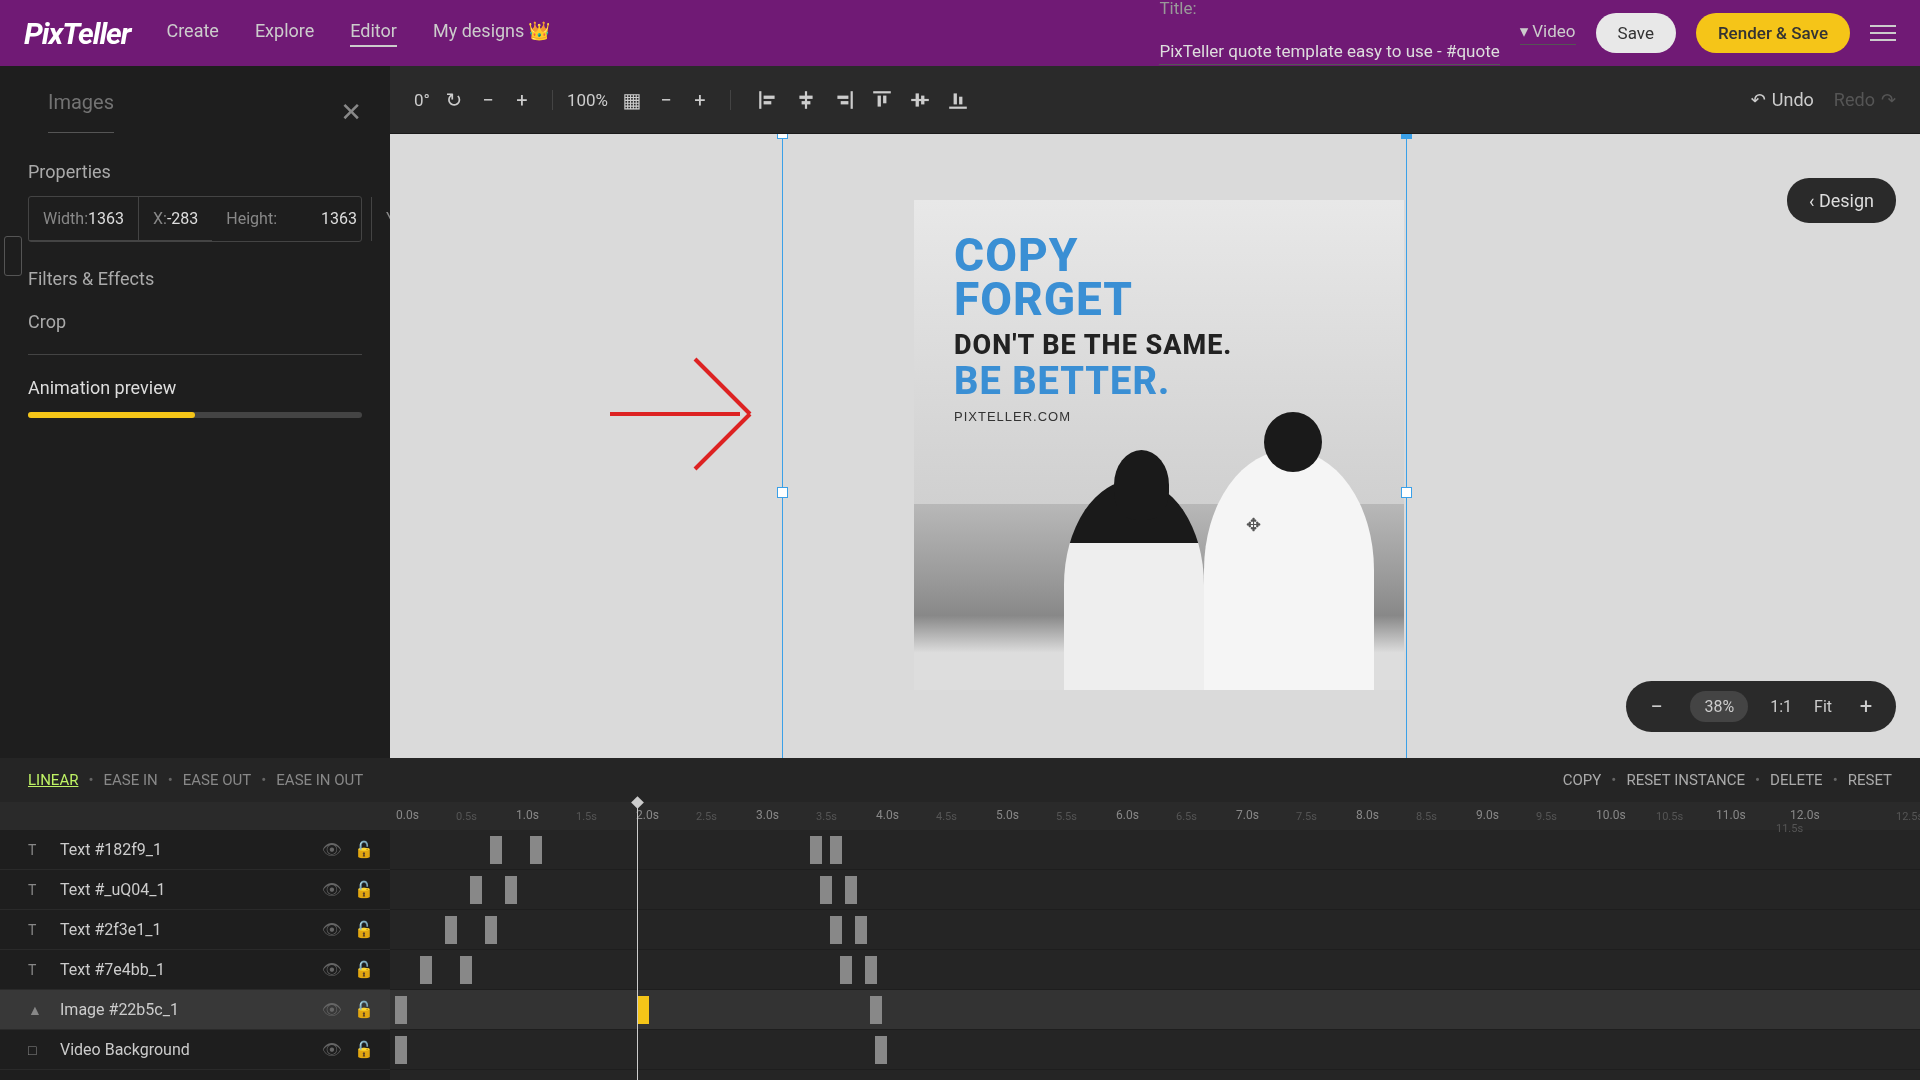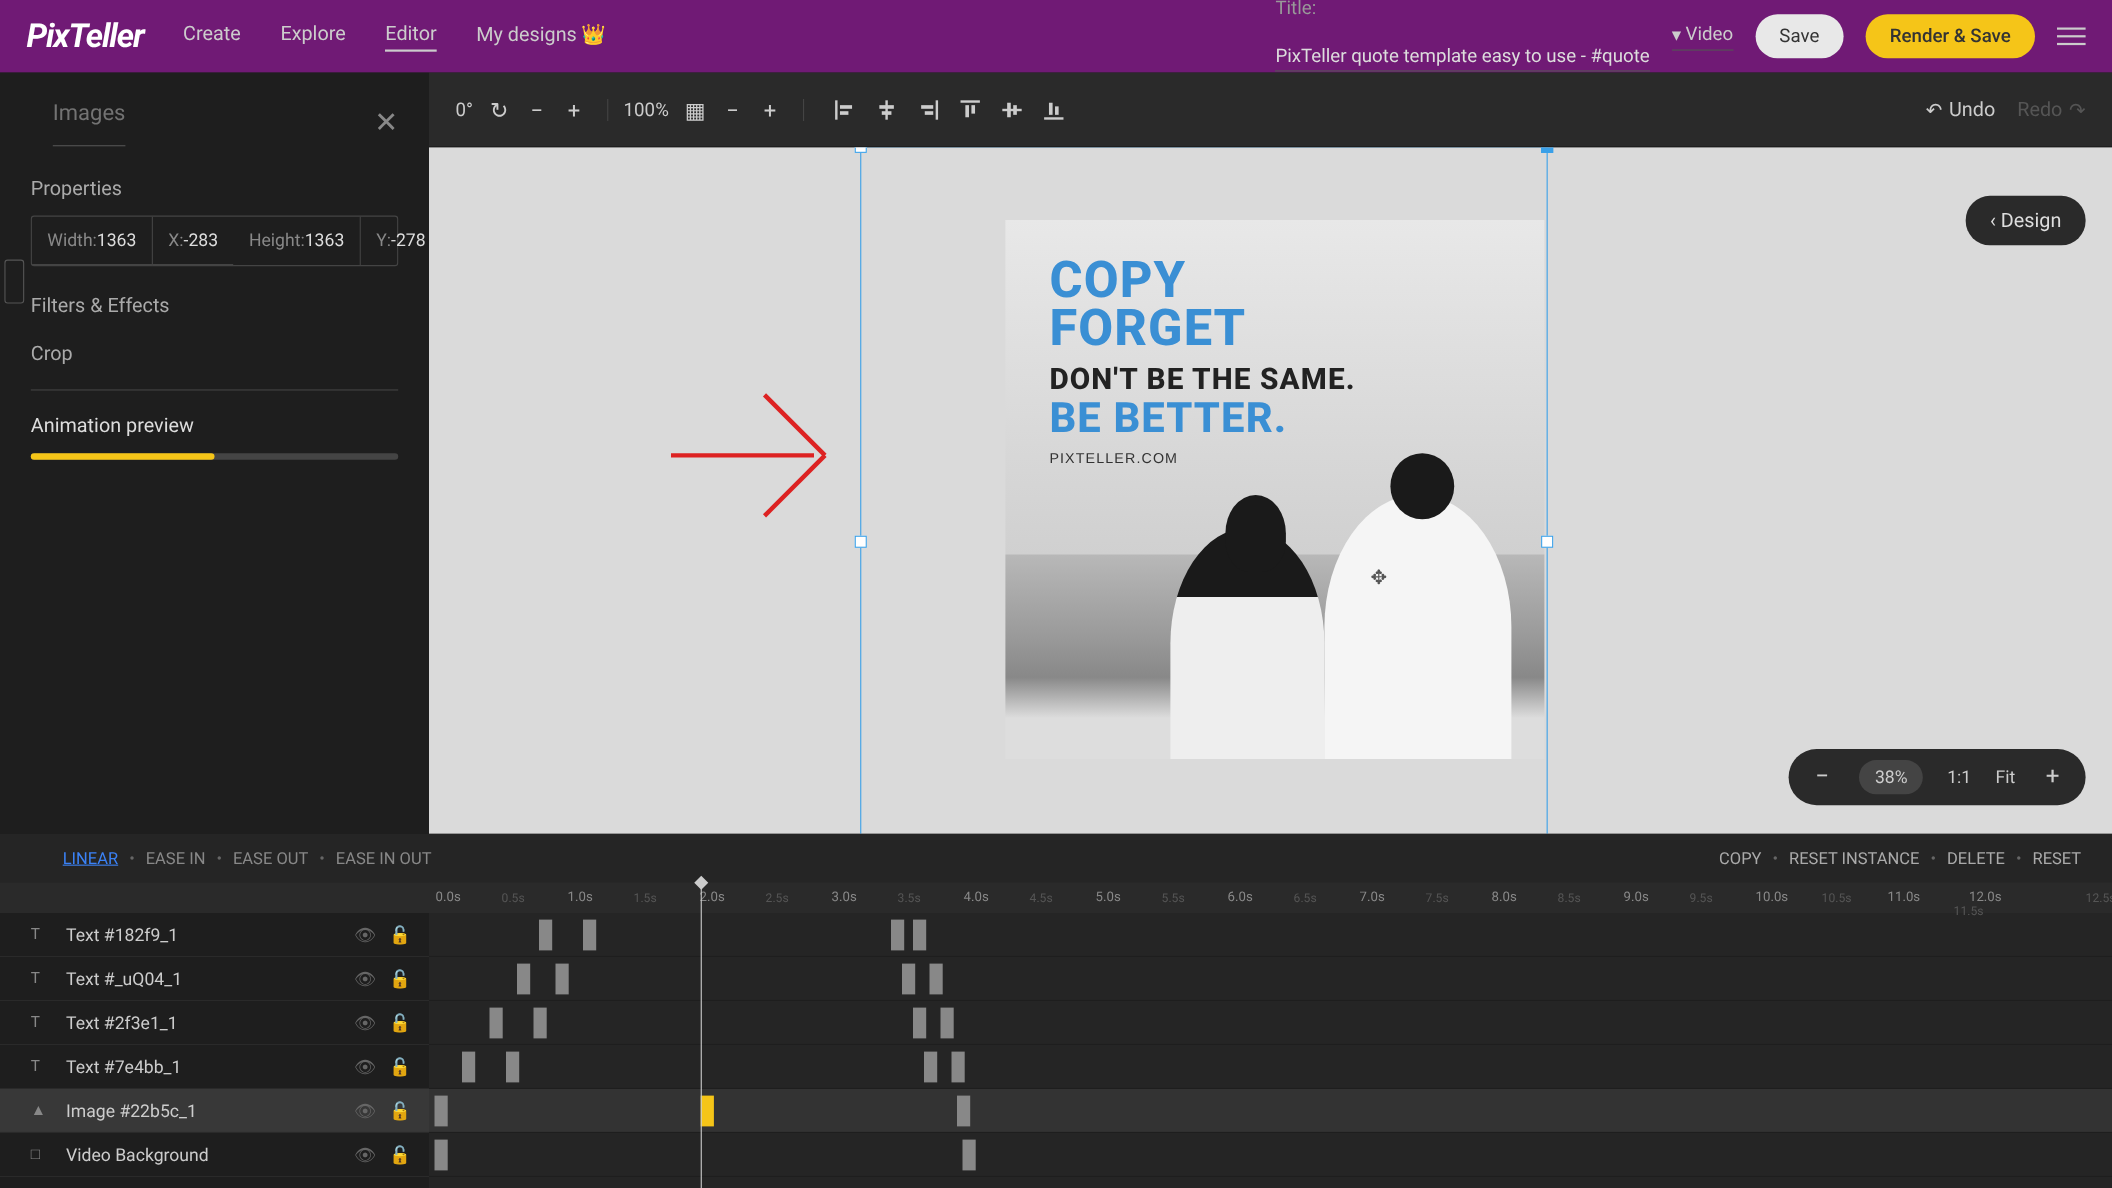--- a/index.html
+++ b/index.html
@@ -39,21 +39,21 @@
 
 
 .sidebar { position: absolute; left: 0; top: 66px; width: 390px; height: 692px; background: #1e1e1e; padding: 24px 28px; }
 .sidebar-header { display: flex; justify-content: space-between; align-items: center; margin-bottom: 28px; }
 .sidebar-title { color: #737373; font-size: 20px; border-bottom: 1px solid #555; padding-bottom: 18px; margin-left: 20px; }
 .close-x { color: #888; font-size: 26px; cursor: pointer; font-weight: 300; }
 .section-label { color: #aaa; font-size: 18px; margin-bottom: 14px; }
 .props-grid { display: grid; grid-template-columns: 1fr 1fr 1fr 1fr; border: 1px solid #444; border-radius: 3px; margin-bottom: 26px; }
 .prop-cell { display: flex; justify-content: space-between; padding: 12px 14px; border-right: 1px solid #444; border-bottom: 1px solid #444; }
 .prop-cell:nth-child(2n) { border-right: none; }
-.prop-cell:nth-child(n+3) { border-bottom: none; }
+.prop-cell:nth-child(n+3) { border-bottom: none; gap: 44px; }
 .prop-label { color: #888; font-size: 16px; }
 .prop-value { color: #ddd; font-size: 16px; }
 .section-link { color: #aaa; font-size: 18px; margin-bottom: 22px; cursor: pointer; display: block;}
 .divider { height: 1px; background: #444; margin: 22px 0; }
 .anim-title { color: #ddd; font-size: 18px; margin-bottom: 14px; }
 .anim-bar { height: 6px; background: #444; border-radius: 3px; position: relative; margin-bottom: 18px; }
 .anim-fill { position: absolute; left: 0; top: 0; height: 100%; width: 50%; background: #f5c518; border-radius: 3px; }
 .anim-controls { display: flex; justify-content: space-between; align-items: center; }
 .play-btn { width: 60px; height: 30px; background: #555; border-radius: 15px; display: flex; align-items: center; justify-content: center; cursor: pointer; }
 .play-tri { width: 0; height: 0; border-left: 9px solid #ccc; border-top: 6px solid transparent; border-bottom: 6px solid transparent; }
@@ -86,21 +86,21 @@
 
 .zoom-ctrl { position: absolute; right: 24px; bottom: 26px; background: #2a2a2a; border-radius: 26px; padding: 10px 18px; display: flex; align-items: center; gap: 22px; }
 .zoom-btn { width: 24px; height: 24px; border-radius: 50%; display: flex; align-items: center; justify-content: center; color: #ccc; font-size: 22px; cursor: pointer; }
 .zoom-pct { background: #444; padding: 6px 14px; border-radius: 16px; font-size: 16px; }
 .zoom-txt { font-size: 16px; color: #ccc; cursor: pointer; }
 
 
 .timeline-bar { position: absolute; left: 0; top: 758px; right: 0; height: 44px; background: #252525; display: flex; align-items: center; justify-content: space-between; padding: 0 28px; font-size: 15px; }
 .easing-tabs { display: flex; gap: 10px; align-items: center; }
 .easing-tab { color: #888; cursor: pointer; }
-.easing-tab.active { color: #3b82f6; text-decoration: underline; margin-left: 29px; }
+.easing-tab.active { color: #bef264; text-decoration: underline; }
 .easing-dot { color: #666; }
 .timeline-actions { display: flex; gap: 10px; }
 .tl-action { color: #aaa; cursor: pointer; }
 
 .timeline { position: absolute; left: 0; top: 802px; right: 0; bottom: 0; background: #1e1e1e; display: flex; }
 .layers-col { width: 390px; background: #1e1e1e; }
 .ruler { height: 28px; background: #2a2a2a; position: relative; font-size: 12px; color: #888; }
 .ruler-mark { position: absolute; top: 6px; }
 .layer-row { height: 40px; display: flex; align-items: center; padding: 0 16px 0 28px; gap: 12px; border-bottom: 1px solid #2a2a2a; }
 .layer-row.selected { background: #383838; }

